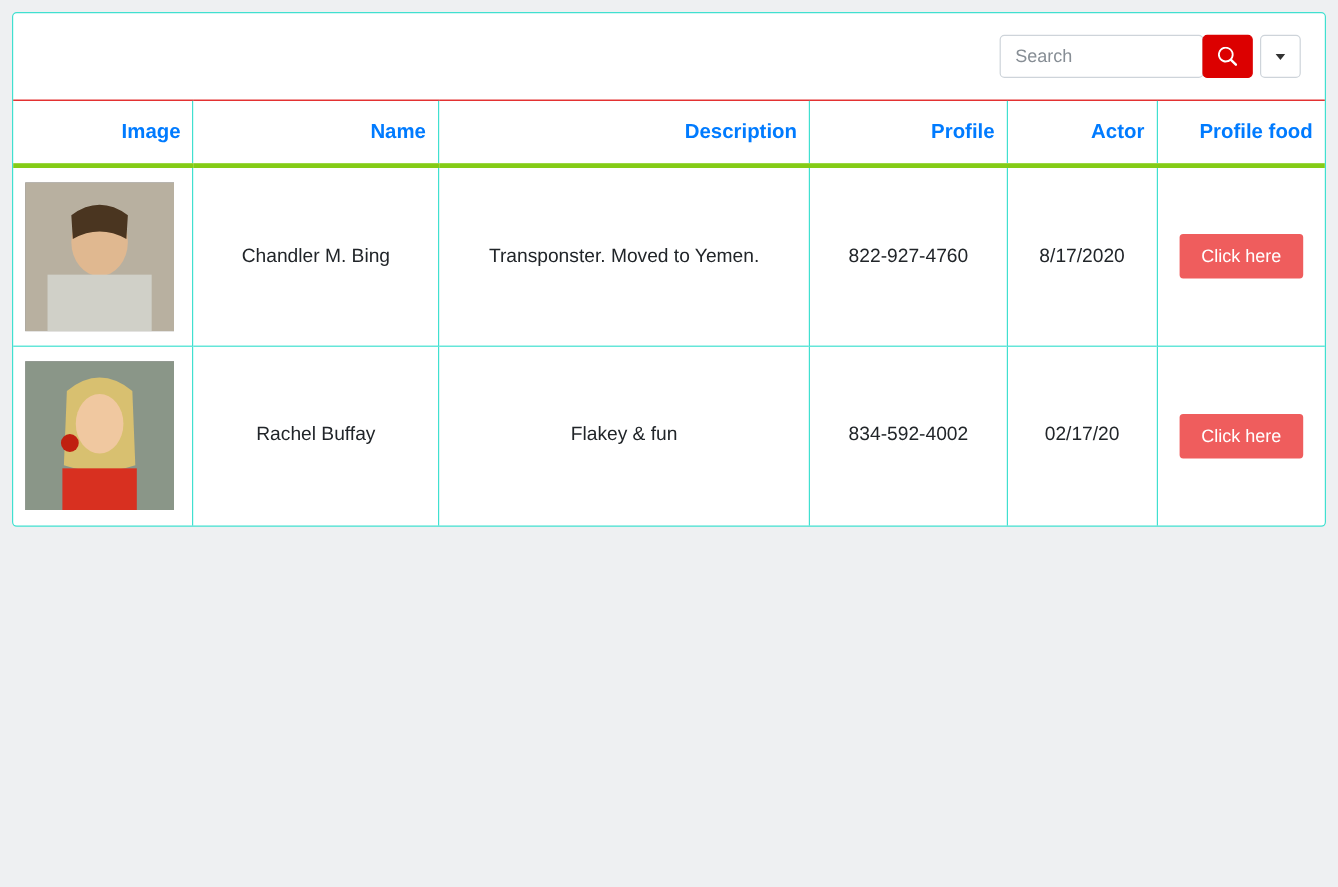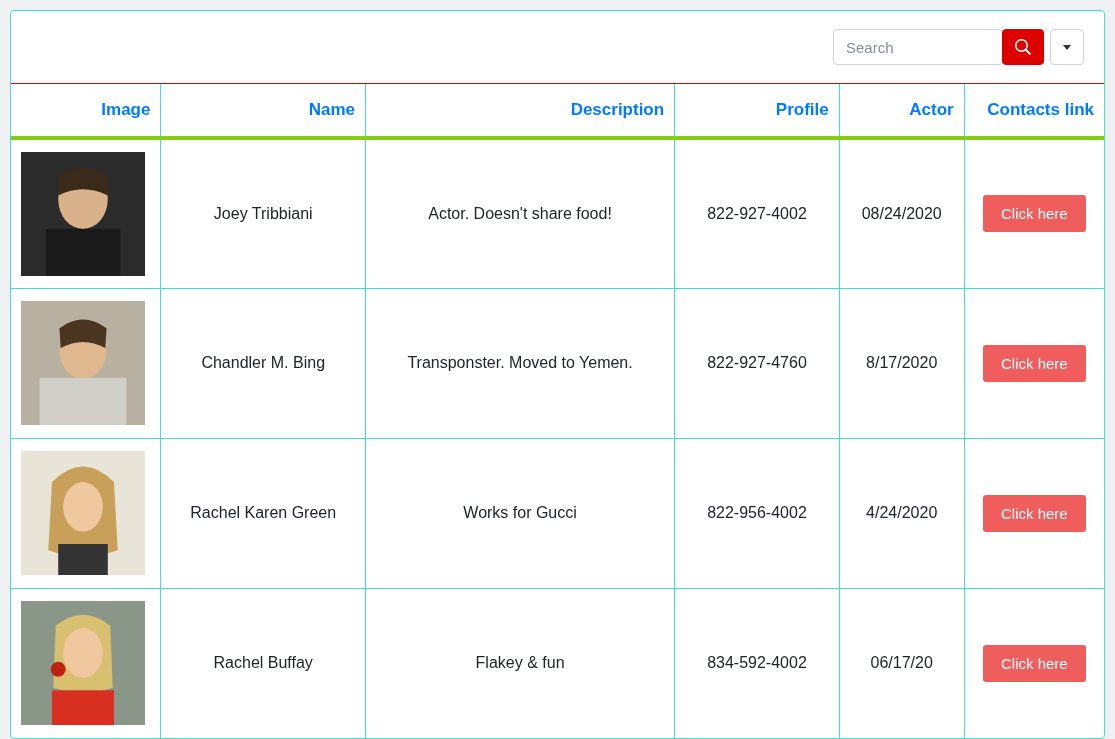--- a/index.html
+++ b/index.html
@@ -143,41 +143,24 @@
         <col class="col-date">
         <col class="col-link">
     </colgroup>
     <thead>
       <tr>
         <th>Image</th>
         <th>Name</th>
         <th>Description</th>
         <th>Profile</th>
         <th>Actor</th>
-        <th>Contacts link</th>
+        <th>Profile food</th>
       </tr>
     </thead>
     <tbody id="tbody">
-    <tr>
-          <td>
-            <div class="avatar">
-              <svg viewBox="0 0 100 100">
-                <rect width="100" height="100" fill="#2b2b2b"></rect>
-                <ellipse cx="50" cy="38" rx="20" ry="24" fill="#d9b28c"></ellipse>
-                <rect x="20" y="62" width="60" height="38" fill="#1a1a1a"></rect>
-                <path d="M30 20 Q50 5 70 20 L70 35 Q50 25 30 35 Z" fill="#3a2a1a"></path>
-              </svg>
-            </div>
-          </td>
-          <td>Joey Tribbiani</td>
-          <td>Actor. Doesn't share food!</td>
-          <td>822-927-4002</td>
-          <td>08/24/2020</td>
-          <td><button class="profile-btn">Click here</button></td>
-        </tr>
         <tr>
           <td>
             <div class="avatar">
               <svg viewBox="0 0 100 100">
                 <rect width="100" height="100" fill="#b8b0a0"></rect>
                 <ellipse cx="50" cy="40" rx="19" ry="23" fill="#e0b890"></ellipse>
                 <rect x="15" y="62" width="70" height="38" fill="#d0d0c8"></rect>
                 <path d="M31 22 Q50 8 69 22 L68 38 Q50 28 32 38 Z" fill="#4a3520"></path>
               </svg>
             </div>
@@ -185,47 +168,30 @@
           <td>Chandler M. Bing</td>
           <td>Transponster. Moved to Yemen.</td>
           <td>822-927-4760</td>
           <td>8/17/2020</td>
           <td><button class="profile-btn">Click here</button></td>
         </tr>
         <tr>
           <td>
             <div class="avatar">
               <svg viewBox="0 0 100 100">
-                <rect width="100" height="100" fill="#e8e4d8"></rect>
-                <path d="M25 25 Q50 0 75 25 L78 80 Q50 90 22 80 Z" fill="#c9a05a"></path>
-                <ellipse cx="50" cy="45" rx="16" ry="20" fill="#f0c8a0"></ellipse>
-                <rect x="30" y="75" width="40" height="25" fill="#333"></rect>
-              </svg>
-            </div>
-          </td>
-          <td>Rachel Karen Green</td>
-          <td>Works for Gucci</td>
-          <td>822-956-4002</td>
-          <td>4/24/2020</td>
-          <td><button class="profile-btn">Click here</button></td>
-        </tr>
-        <tr>
-          <td>
-            <div class="avatar">
-              <svg viewBox="0 0 100 100">
                 <rect width="100" height="100" fill="#8a9688"></rect>
                 <path d="M28 20 Q50 2 72 20 L74 70 Q50 78 26 70 Z" fill="#d8c070"></path>
                 <ellipse cx="50" cy="42" rx="16" ry="20" fill="#f0c8a0"></ellipse>
                 <rect x="25" y="72" width="50" height="28" fill="#d83020"></rect>
                 <circle cx="30" cy="55" r="6" fill="#c02010"></circle>
               </svg>
             </div>
           </td>
           <td>Rachel Buffay</td>
           <td>Flakey &amp; fun</td>
           <td>834-592-4002</td>
-          <td>06/17/20</td>
+          <td>02/17/20</td>
           <td><button class="profile-btn">Click here</button></td>
         </tr>
       </tbody>
   </table>
 
 </div>
 
 </body></html>

